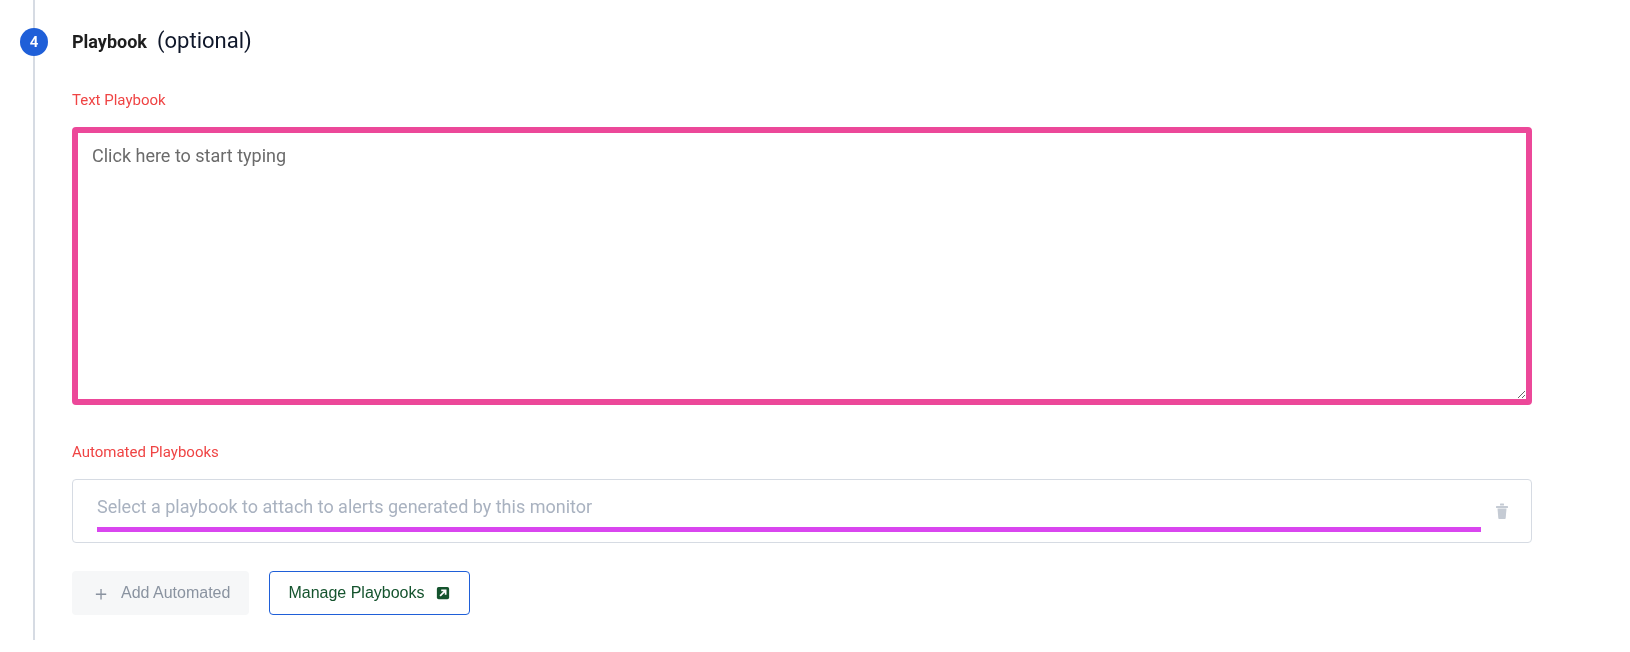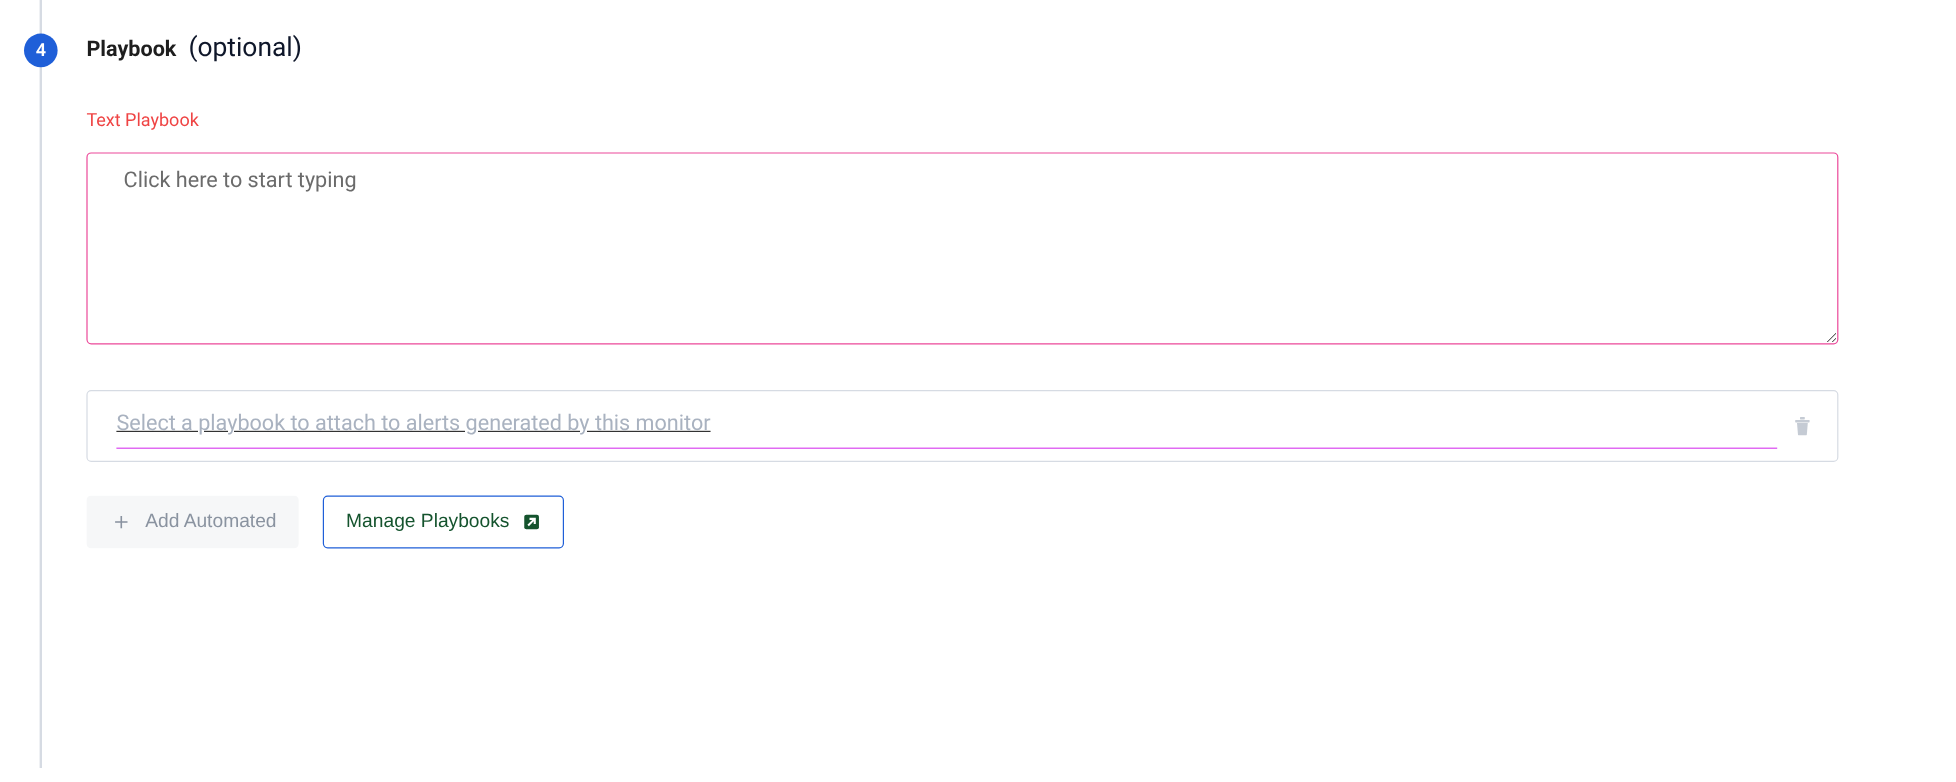--- a/index.html
+++ b/index.html
@@ -56,24 +56,24 @@
     font-weight: 400;
     color: #0f172a;
   }
   .field-label {
     font-size: 15px;
     color: #ef4444;
     margin-bottom: 18px;
   }
   .textarea {
     width: 100%;
-    height: 160px;
-    border: 1px solid #ec4899;
+    height: 278px;
+    border: 6px solid #ec4899;
     border-radius: 4px;
-    padding: 12px 30px;
+    padding: 12px 14px;
     font-size: 18px;
     color: #333;
     resize: both;
     font-family: inherit;
     outline: none;
   }
   .textarea::placeholder { color: #6b6b6b; }
   .helper-text {
     margin-top: 14px;
     font-size: 16px;
@@ -87,23 +87,22 @@
     border: 1px solid #d6dbe3;
     border-radius: 4px;
     padding: 10px 20px 10px 24px;
     display: flex;
     align-items: center;
     gap: 12px;
     margin-top: 18px;
   }
   .select-input-wrap {
     flex: 1;
-    border-bottom: 1px solid #d946ef;
+    border-bottom: 5px solid #d946ef;
     padding: 6px 0 10px 0;
-    text-decoration: underline;
   }
   .select-placeholder {
     font-size: 18px;
     color: #a9b2c0;
   }
   .trash-icon {
     color: #c5cbd4;
     width: 18px;
     height: 20px;
     flex-shrink: 0;
@@ -167,20 +166,21 @@
     <span class="section-title">Playbook</span>
     <span class="optional-tag">(optional)</span>
   </div>
 
   <div class="field-label">Text Playbook</div>
 
   <textarea class="textarea" placeholder="Click here to start typing" style=""></textarea>
 
 
   <div class="automated-section">
+    <div class="field-label">Automated Playbooks</div>
 
     <div class="select-container">
       <div class="select-input-wrap">
         <span class="select-placeholder">Select a playbook to attach to alerts generated by this monitor</span>
       </div>
       <div class="trash-icon">
         <svg viewBox="0 0 14 16" width="14" height="16" fill="currentColor">
           <rect x="1" y="3" width="12" height="2" rx="0.5"></rect>
           <rect x="5" y="0.5" width="4" height="2" rx="0.5"></rect>
           <path d="M2.5 5.5 L3.3 15 C3.35 15.5 3.7 16 4.2 16 L9.8 16 C10.3 16 10.65 15.5 10.7 15 L11.5 5.5 Z"></path>

